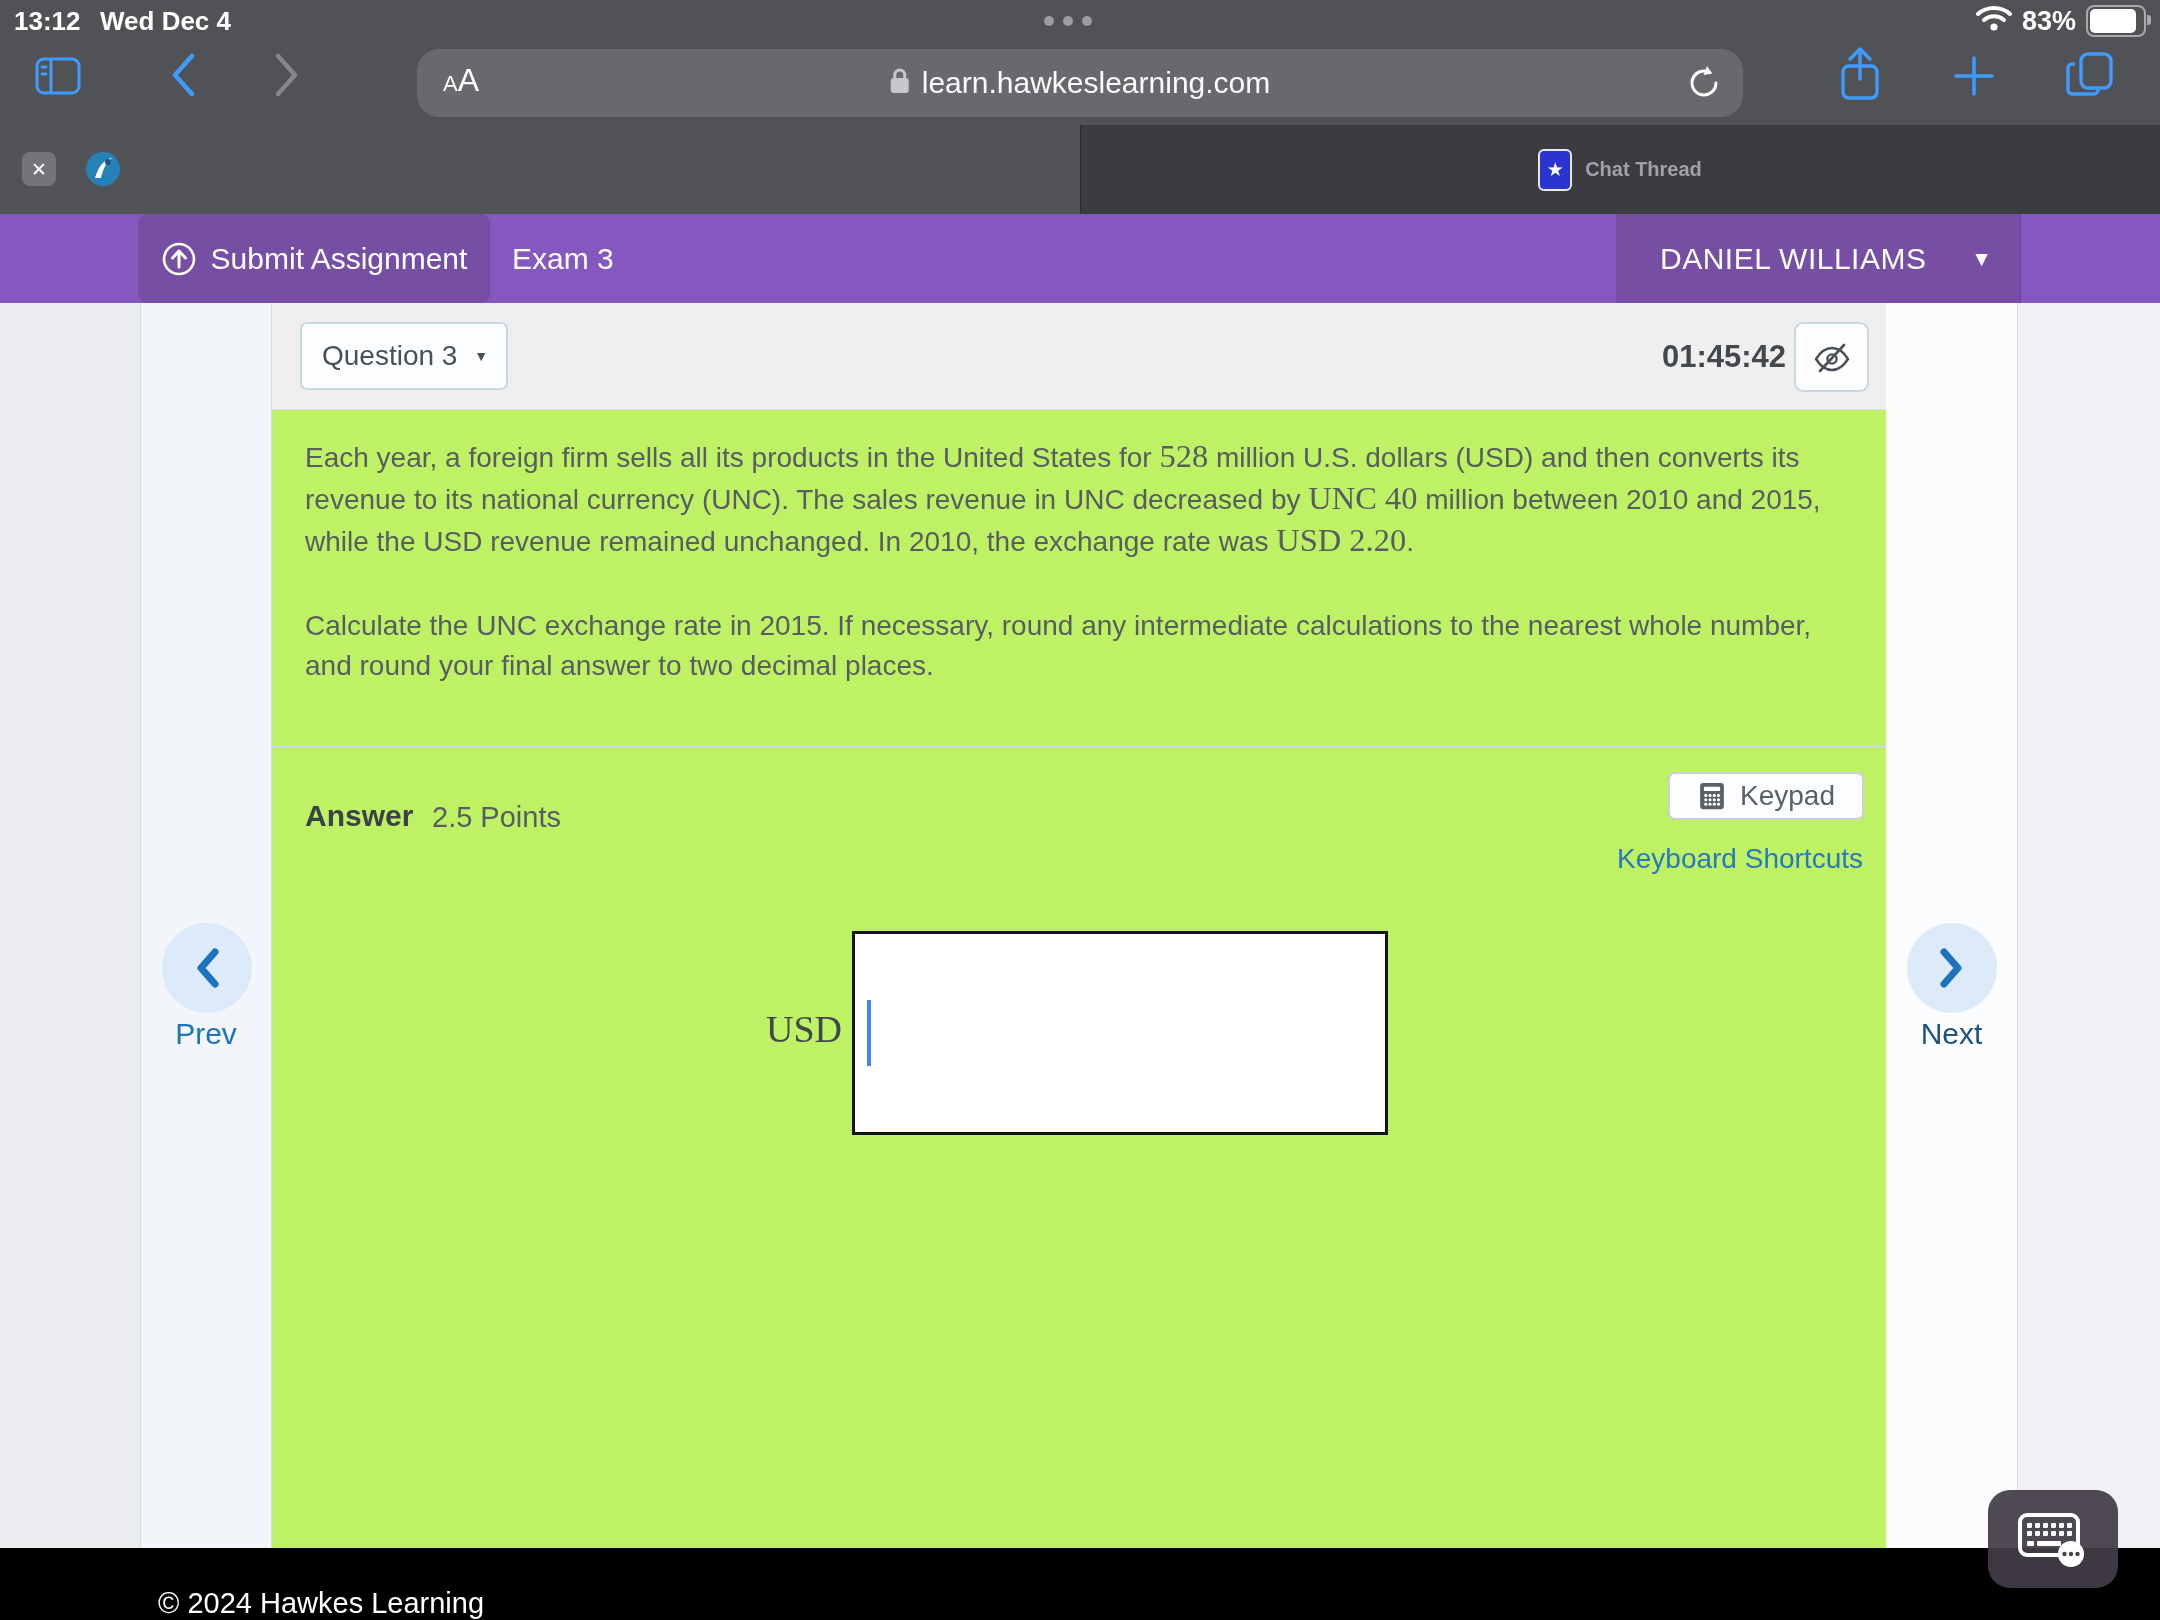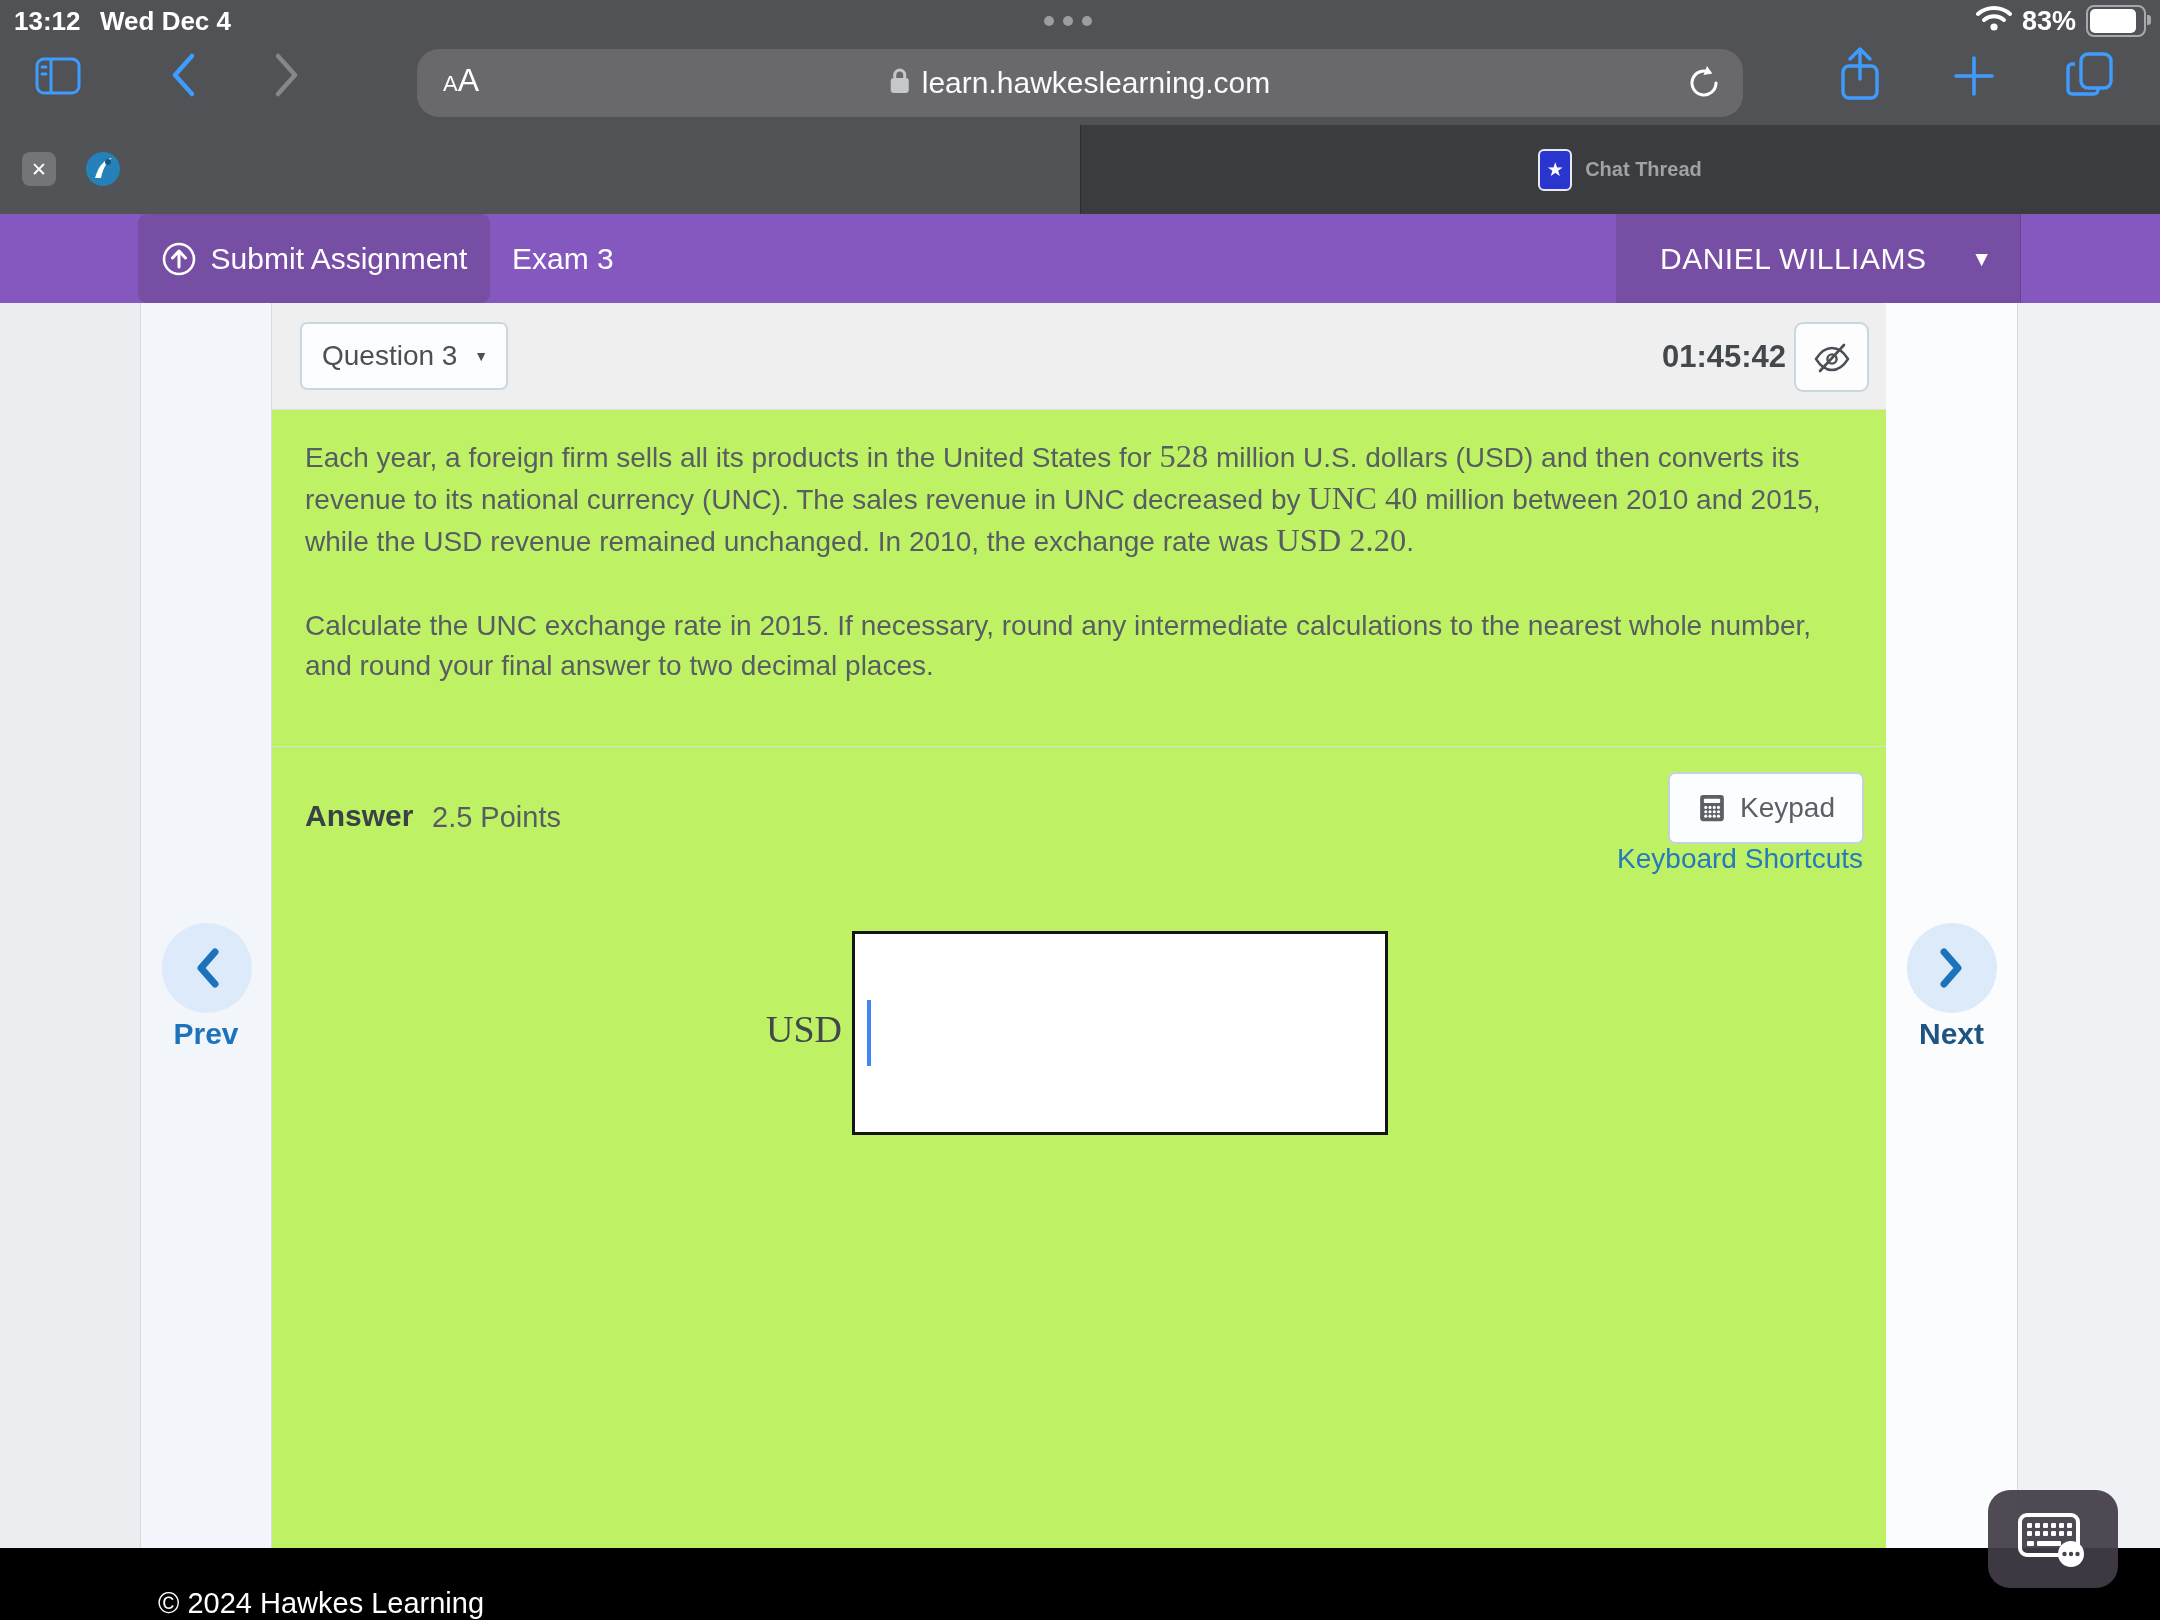--- a/index.html
+++ b/index.html
@@ -61,21 +61,21 @@
   .gutter-l{left:0;top:0;width:140px;height:1245px;background:#ebedf1;}
   .col-l{left:140px;top:0;width:132px;height:1245px;background:#f2f6fb;
          border-left:1px solid #d8dade;border-right:1px solid #d8dade;box-sizing:border-box;}
   .col-r{left:1886px;top:0;width:132px;height:1245px;background:#fbfcfe;
          border-right:1px solid #d8dade;box-sizing:border-box;}
   .gutter-r{left:2018px;top:0;width:142px;height:1245px;background:#eff1f5;}
   .main-panel{left:272px;top:0;width:1614px;height:1245px;background:#bef264;}
 
   .nav-circle{top:620px;left:21px;width:90px;height:90px;border-radius:50%;background:#dceafa;
               display:flex;align-items:center;justify-content:center;}
-  .nav-label{top:714px;left:0;width:100%;text-align:center;font-size:30px;font-weight:700;}
+  .nav-label{top:714px;left:0;width:100%;text-align:center;font-size:30px;font-weight:400;}
   .prev-label{color:#1c72bb;}
   .next-label{color:#1d5480;}
 
   
   .q-bar{left:0;top:0;width:1614px;height:107px;background:#efefef;
          border-bottom:1px solid #dcdee0;box-sizing:border-box;}
   .q-dd{left:28px;top:19px;width:208px;height:68px;background:#fbfdfe;border:2px solid #c9d7df;
         border-radius:7px;box-sizing:border-box;display:flex;align-items:center;
         justify-content:space-between;padding:0 18px 0 20px;color:#4a5055;}
   .q-dd-label{font-size:28px;}
@@ -91,21 +91,21 @@
   .q-card{left:0;top:107px;width:1614px;height:337px;border-bottom:1px solid #d9dde1;
           box-sizing:border-box;}
   .q-text{position:absolute;left:33px;top:26px;width:1545px;font-size:28px;line-height:40px;
           color:#575d63;}
   .q-text2{top:196px;}
   .math-serif{font-family:"Liberation Serif",serif;font-size:1.16em;}
 
   
   .ans-head{left:33px;top:496px;font-size:30px;font-weight:700;color:#3a4147;}
   .ans-points{left:160px;top:498px;font-size:29px;color:#575d63;}
-  .keypad-btn{left:1396px;top:469px;width:196px;height:72px;background:#fcfdfe;
+  .keypad-btn{left:1396px;top:469px;width:196px;height:48px;background:#fcfdfe;
               border:2px solid #c6d2da;border-radius:7px;box-sizing:border-box;
               display:flex;align-items:center;justify-content:center;gap:13px;
               color:#5a6066;font-size:28px;}
   .shortcuts{left:1336px;top:540px;width:255px;text-align:right;font-size:28px;color:#2878be;}
   .usd-label{left:494px;top:704px;font-family:"Liberation Serif",serif;font-size:38px;color:#41474d;}
   .ans-input{left:580px;top:628px;width:536px;height:204px;background:#fff;
              border:3px solid #151515;box-sizing:border-box;}
   .caret-bar{position:absolute;left:12px;top:66px;width:4px;height:66px;background:#4286f5;}
 
   

